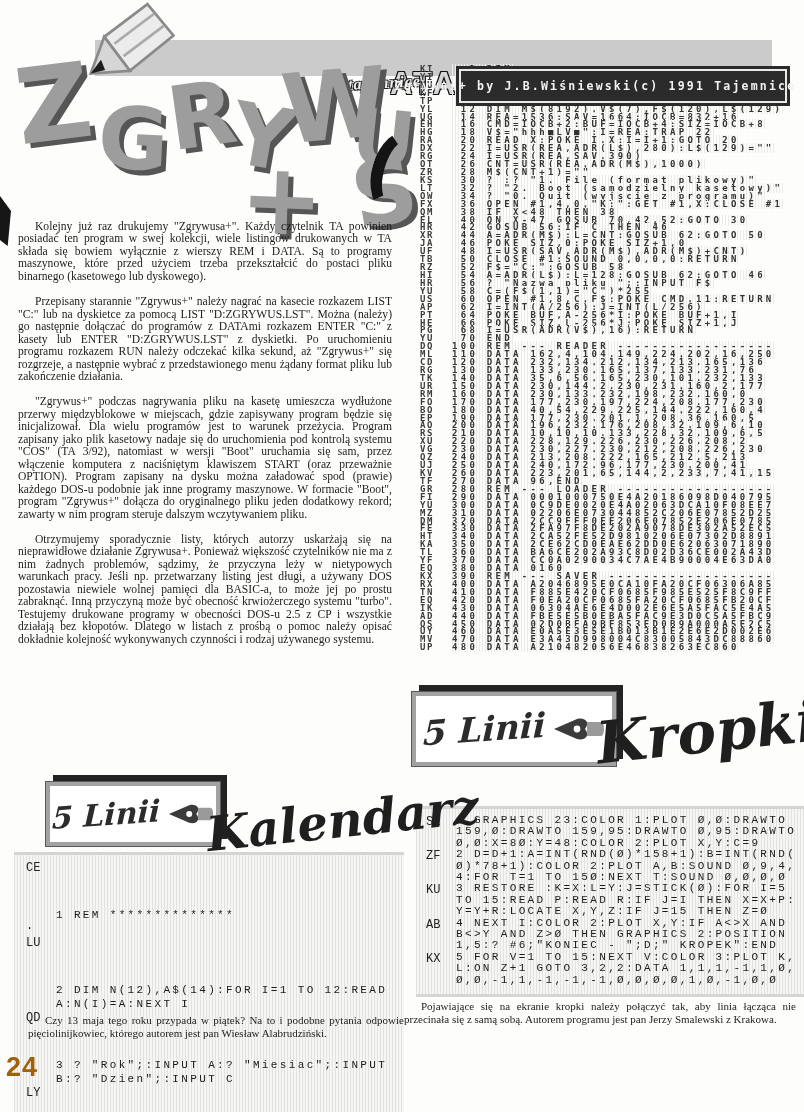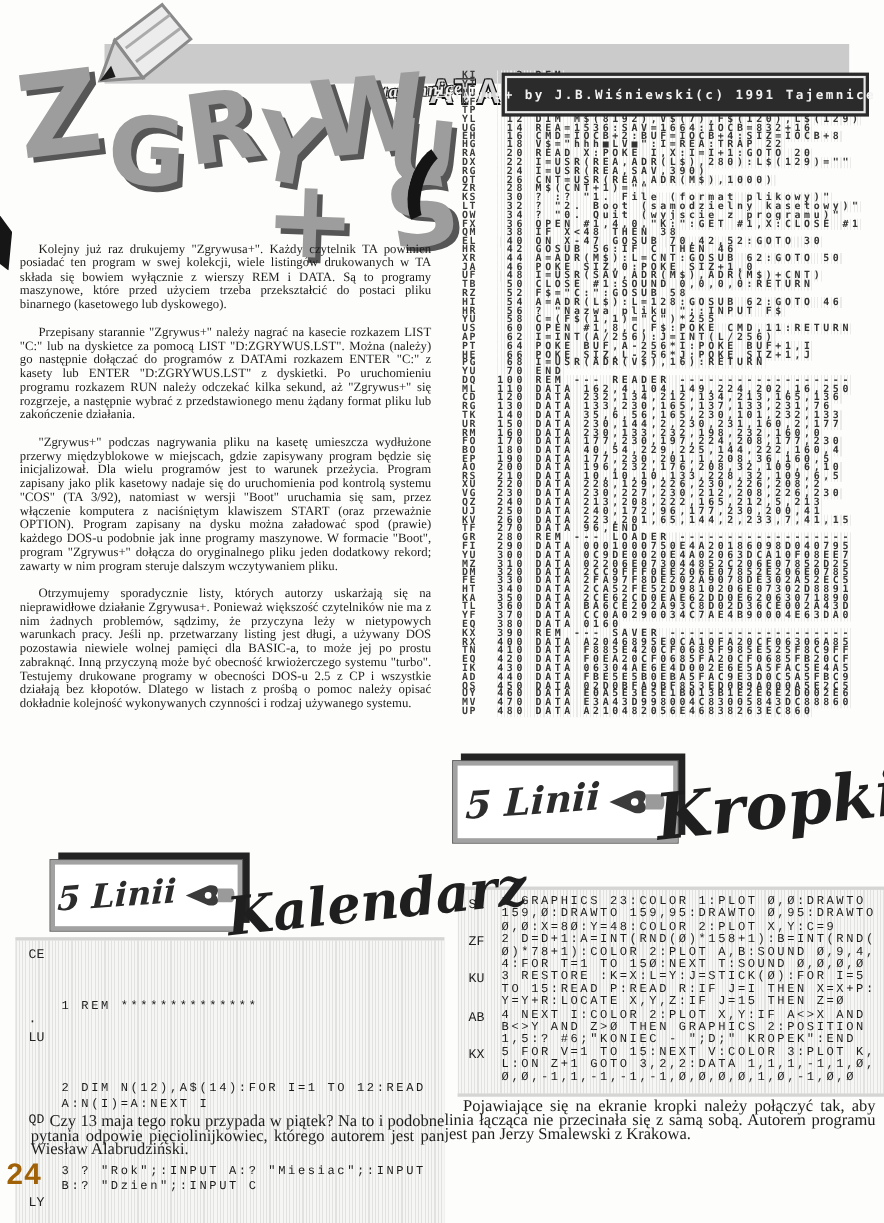--- a/index.html
+++ b/index.html
@@ -75,21 +75,21 @@
       box-sizing:border-box;}
   .tw .lrow{margin:0;}
   .tw .gut{font:12px "Liberation Mono",monospace;font-weight:normal;color:#222;}
   .tw .ltx{font:11px "Liberation Mono",monospace;letter-spacing:2.35px;line-height:11.4px;color:#1c1c1c;}
   .kal .ltx{line-height:13.4px;margin-top:48px;}
   .kro{left:416px;top:806px;width:398px;}
   .kro .gut{width:36px;padding-left:6px;box-sizing:border-box;}
   .kal{left:14px;top:852px;width:390px;}
   .kal .gut{width:38px;padding-left:8px;box-sizing:border-box;}
 
-  .caption{position:absolute;font-size:15px;line-height:12.6px;text-align:justify;color:#1d1d1d;}
+  .caption{position:absolute;font-size:11px;line-height:12.6px;text-align:justify;color:#1d1d1d;}
   .caption .ind{text-indent:17px;}
   .cap-kal{left:28px;top:1014px;width:376px;}
   .cap-kro{left:404px;top:1000px;width:392px;}
 
   .pagenum{position:absolute;left:6px;top:1052px;font-family:"Liberation Sans",sans-serif;
       font-weight:bold;font-size:27px;color:#a16207;letter-spacing:1px;}
 
   .nib{flex:none;}
 </style>
 </head>

